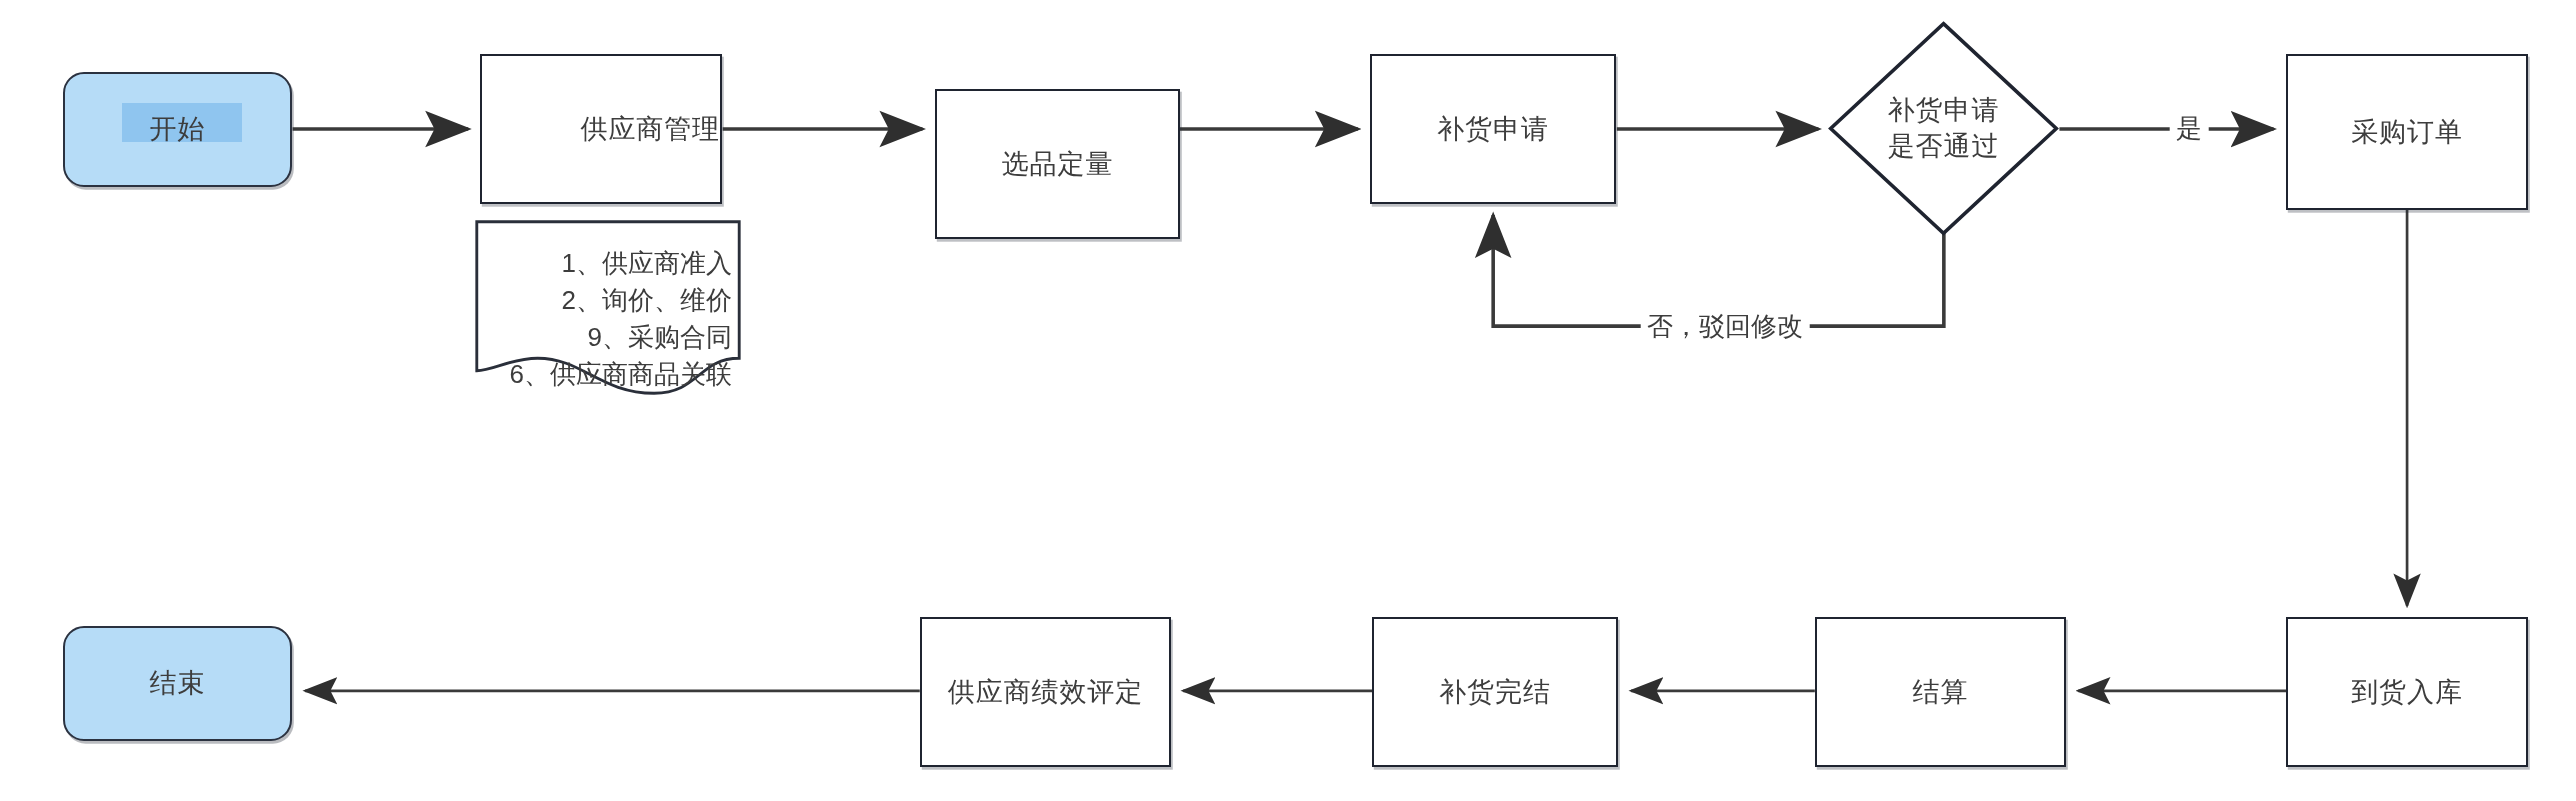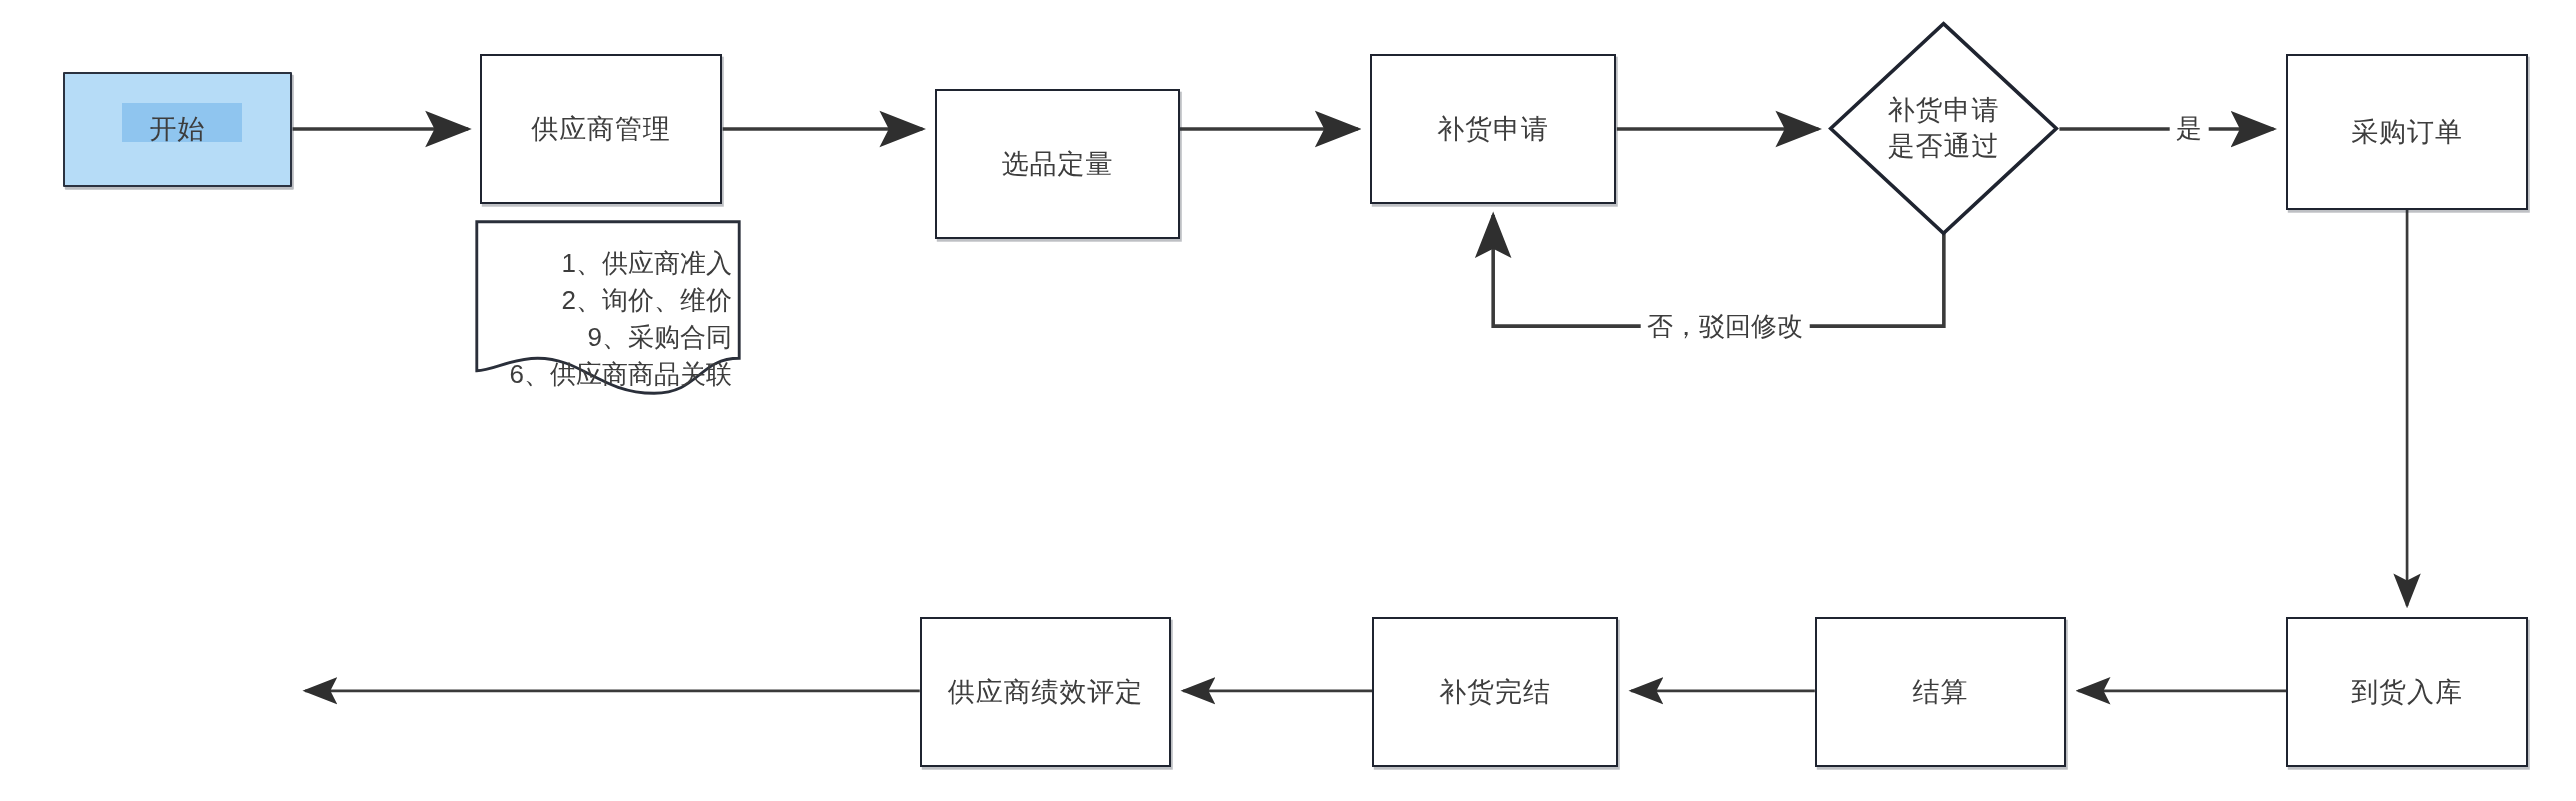--- a/index.html
+++ b/index.html
@@ -38,21 +38,21 @@
     letter-spacing: 0.9px;
   }
   .node.process {
     background: #ffffff;
     border: 2.7px solid #1f2430;
     box-shadow: 1.8px 2.7px 0 rgba(40,46,60,0.30);
   }
   .node.terminator {
     background: #b6dcf7;
     border: 2.7px solid #2b3240;
-    border-radius: 1px;
+    border-radius: 21px;
     box-shadow: 1.8px 2.7px 0 rgba(40,46,60,0.32);
   }
   .node.decision {
     background: transparent;
     border: none;
   }
   .node.decision .diamond-label {
     position: relative;
     z-index: 2;
     white-space: pre-line;
@@ -134,21 +134,21 @@
       <path d="M1026,771 L340,771" stroke-width="3"></path>
       <path d="M2169,243 L2169,364 L1666,364 L1666,240"></path>
     </g>
   </svg>
 
   <div class="node terminator" style="left:63px; top:72px; width:229px; height:115px;">
     <div class="sel-highlight" style="left:57px; top:29px; width:120px; height:39px;"></div>
     <span class="term-label">开始</span>
   </div>
 
-  <div class="node process" style="left:480px; top:54px; width:242px; height:150px;">
+  <div class="node process" style="left:480px; top:54px; width:242px; height:150px;justify-content:flex-end;">
     <span>供应商管理</span>
   </div>
 
   <div class="note" style="left:475px; top:220px; width:266px; height:175px;">
     <svg class="note-svg" viewBox="0 0 297 195" preserveAspectRatio="none" xmlns="http://www.w3.org/2000/svg">
       <path d="M2,2 L295,2 L295,154 C250,154 250,193 200,193 C140,193 120,154 70,154 C40,154 20,168 2,168 Z" fill="#ffffff" stroke="#2a2f3a" stroke-width="3.2"></path>
     </svg>
     <div class="note-lines">
       <div class="note-line">1、供应商准入</div>
       <div class="note-line">2、询价、维价</div>
@@ -186,18 +186,21 @@
   </div>
 
   <div class="node process" style="left:1372px; top:617px; width:246px; height:150px;align-items:center;">
     <span>补货完结</span>
   </div>
 
   <div class="node process" style="left:920px; top:617px; width:251px; height:150px;">
     <span>供应商绩效评定</span>
   </div>
 
+  <div class="node terminator" style="left:63px; top:626px; width:229px; height:115px;">
+    <span class="term-label">结束</span>
+  </div>
 
   <div class="edge-label" style="left:2189px; top:128px;">是</div>
   <div class="edge-label" style="left:1725px; top:326px;">否，驳回修改</div>
 
 </div>
 
 
 </body></html>

